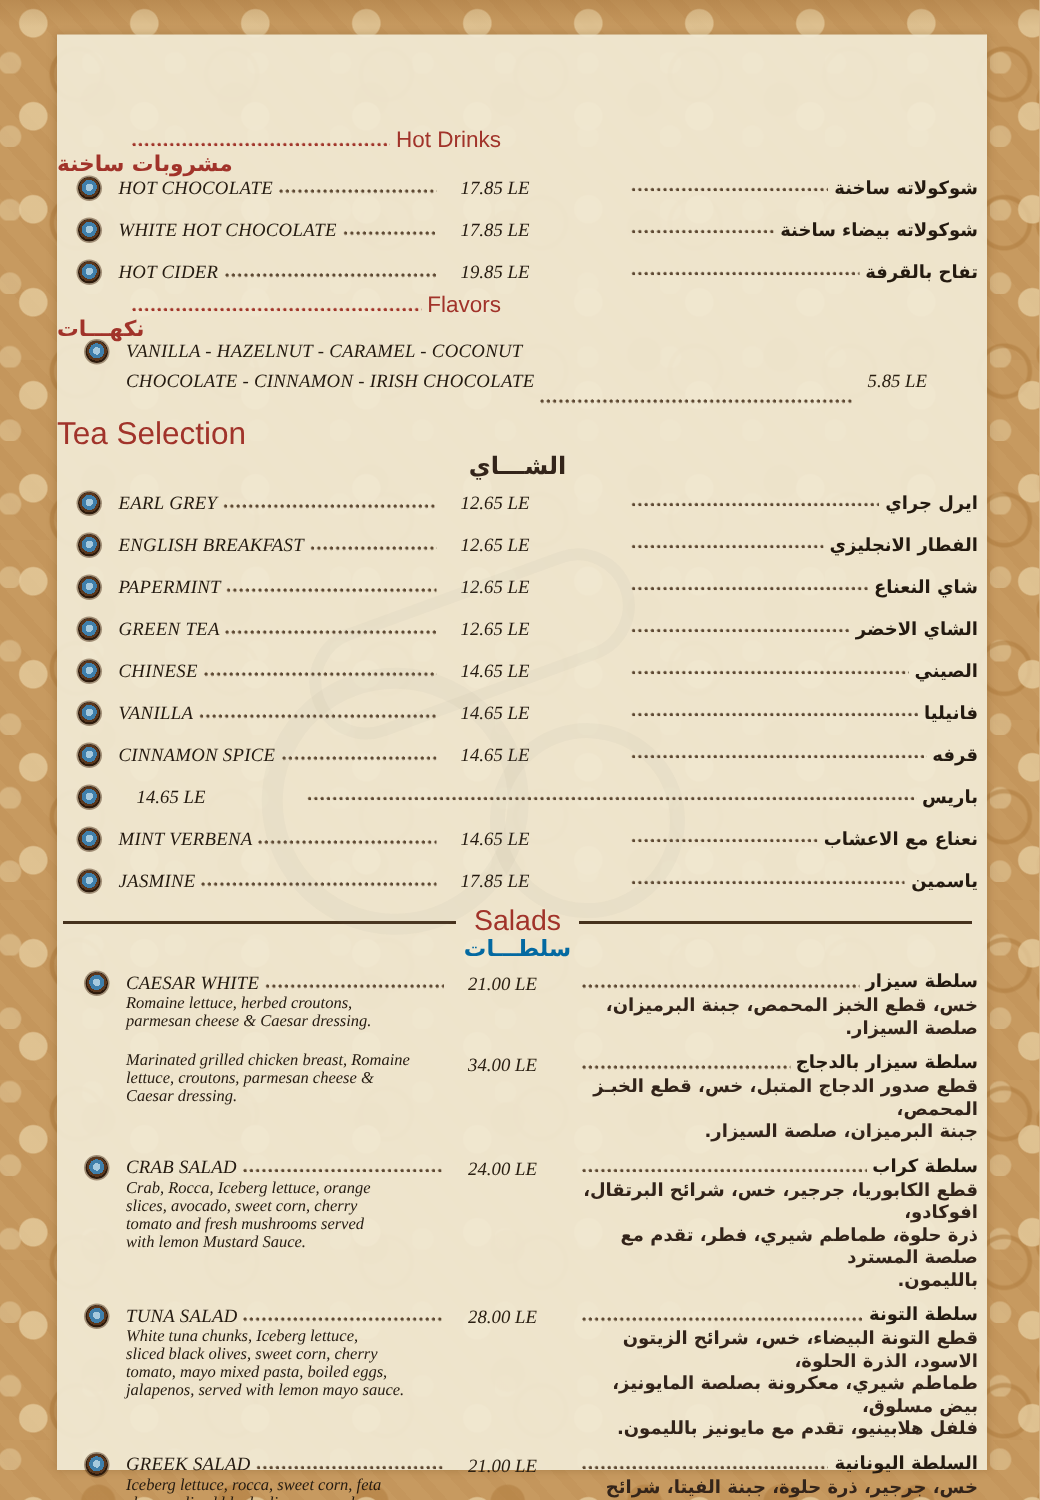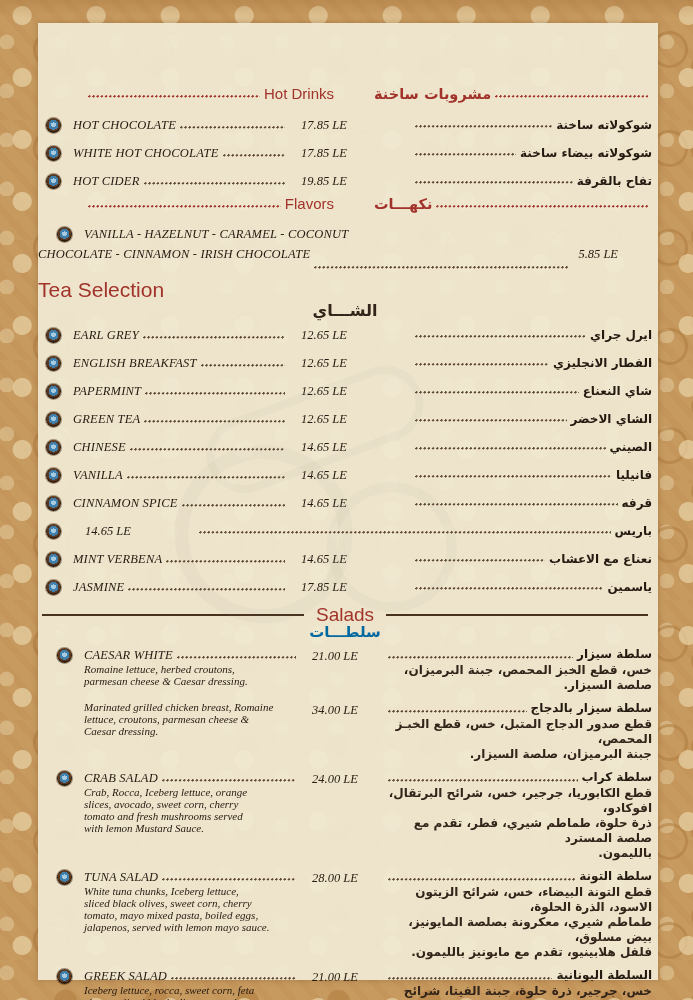--- a/index.html
+++ b/index.html
@@ -34,43 +34,43 @@
   .watermark{
     position:absolute;left:130px;top:370px;width:320px;height:280px;
     transform:rotate(-20deg);pointer-events:none;opacity:.55;
   }
   .watermark i{position:absolute;border:14px solid rgba(140,135,125,.10);border-radius:50%;}
   .watermark i:nth-child(1){left:10px;top:30px;width:150px;height:150px;}
   .watermark i:nth-child(2){left:150px;top:110px;width:110px;height:110px;border-width:10px;}
   .watermark i:nth-child(3){left:70px;top:0;width:210px;height:60px;border-radius:40px;border-width:8px;}
 
   
-  .header-row{display:flex;align-items:baseline;height:20px;margin-bottom:6px;}
+  .header-row{display:flex;align-items:baseline;height:20px;margin-bottom:6px;flex-direction:column;}
   .h-left{width:296px;display:flex;align-items:baseline;padding-left:46px;box-sizing:border-box;}
   .h-spacer{width:40px;}
   .h-right{flex:1;display:flex;align-items:baseline;}
   .hdr-en{font-family:"Liberation Sans",sans-serif;font-size:15px;color:#a1332a;white-space:nowrap;}
   .hdr-ar{font-family:"DejaVu Sans",sans-serif;font-size:14.5px;font-weight:bold;color:#a1332a;white-space:nowrap;direction:rtl;}
   .dots{flex:1;height:3px;align-self:flex-end;margin:0 4px 4px 4px;
     background-image:radial-gradient(circle at 1.4px 1.4px,#5d4832 1px,rgba(0,0,0,0) 1.3px);
     background-size:4.2px 3px;background-repeat:repeat-x;background-position:left bottom;}
   .dots.red{background-image:radial-gradient(circle at 1.4px 1.4px,#a1352a 1px,rgba(0,0,0,0) 1.3px);}
 
-  .item-row{display:flex;align-items:center;height:28px;padding-left:8px;}
+  .item-row{display:flex;align-items:center;height:28px;padding-left:14px;}
   .bullet{width:15px;height:15px;min-width:15px;border-radius:50%;margin-right:12px;
     background:radial-gradient(circle at 50% 46%,#a7cade 0 2.5px,#3f7fab 2.5px 5px,#5a371d 5px 6.6px,#2d1a0b 6.6px);
     box-shadow:0 0 0 1px rgba(69,41,16,.45);}
   .en-wrap{width:216px;display:flex;align-items:baseline;}
   .name-en{font-style:italic;font-size:12.5px;letter-spacing:.2px;white-space:nowrap;color:#241a10;}
   .price{width:70px;text-align:center;font-style:italic;font-size:12.5px;color:#241a10;white-space:nowrap;}
   .ar-wrap{flex:1;display:flex;align-items:baseline;margin-left:52px;}
   .name-ar{font-family:"DejaVu Sans",sans-serif;font-size:12px;font-weight:bold;color:#241a10;white-space:nowrap;direction:rtl;}
 
   .flavor-row1{display:flex;align-items:center;height:26px;padding-left:19px;}
-  .flavor-row2{display:flex;align-items:baseline;height:26px;width:580px;box-sizing:border-box;}
+  .flavor-row2{display:flex;align-items:baseline;height:26px;padding-left:46px;width:580px;box-sizing:border-box;}
   .flavor-price{font-style:italic;font-size:12.5px;white-space:nowrap;margin-left:6px;}
 
   .sec-title{text-align:left;font-family:"Liberation Sans",sans-serif;font-size:21px;color:#a1332a;line-height:23px;margin-top:5px;}
   .sec-title-ar{text-align:center;font-family:"DejaVu Sans",sans-serif;font-size:16px;font-weight:bold;color:#33241a;line-height:20px;direction:rtl;}
 
   .divider-row{display:flex;align-items:center;margin-top:6px;height:16px;padding:0 4px;}
   .divider-row .line{flex:1;height:2px;background:#46321d;}
   .divider-title{font-family:"Liberation Sans",sans-serif;font-size:19px;color:#a1332a;margin:0 12px;}
   .salads-title-ar{text-align:center;font-family:"DejaVu Sans",sans-serif;font-size:15px;font-weight:bold;color:#0369a1;line-height:18px;direction:rtl;margin-bottom:6px;}
 

